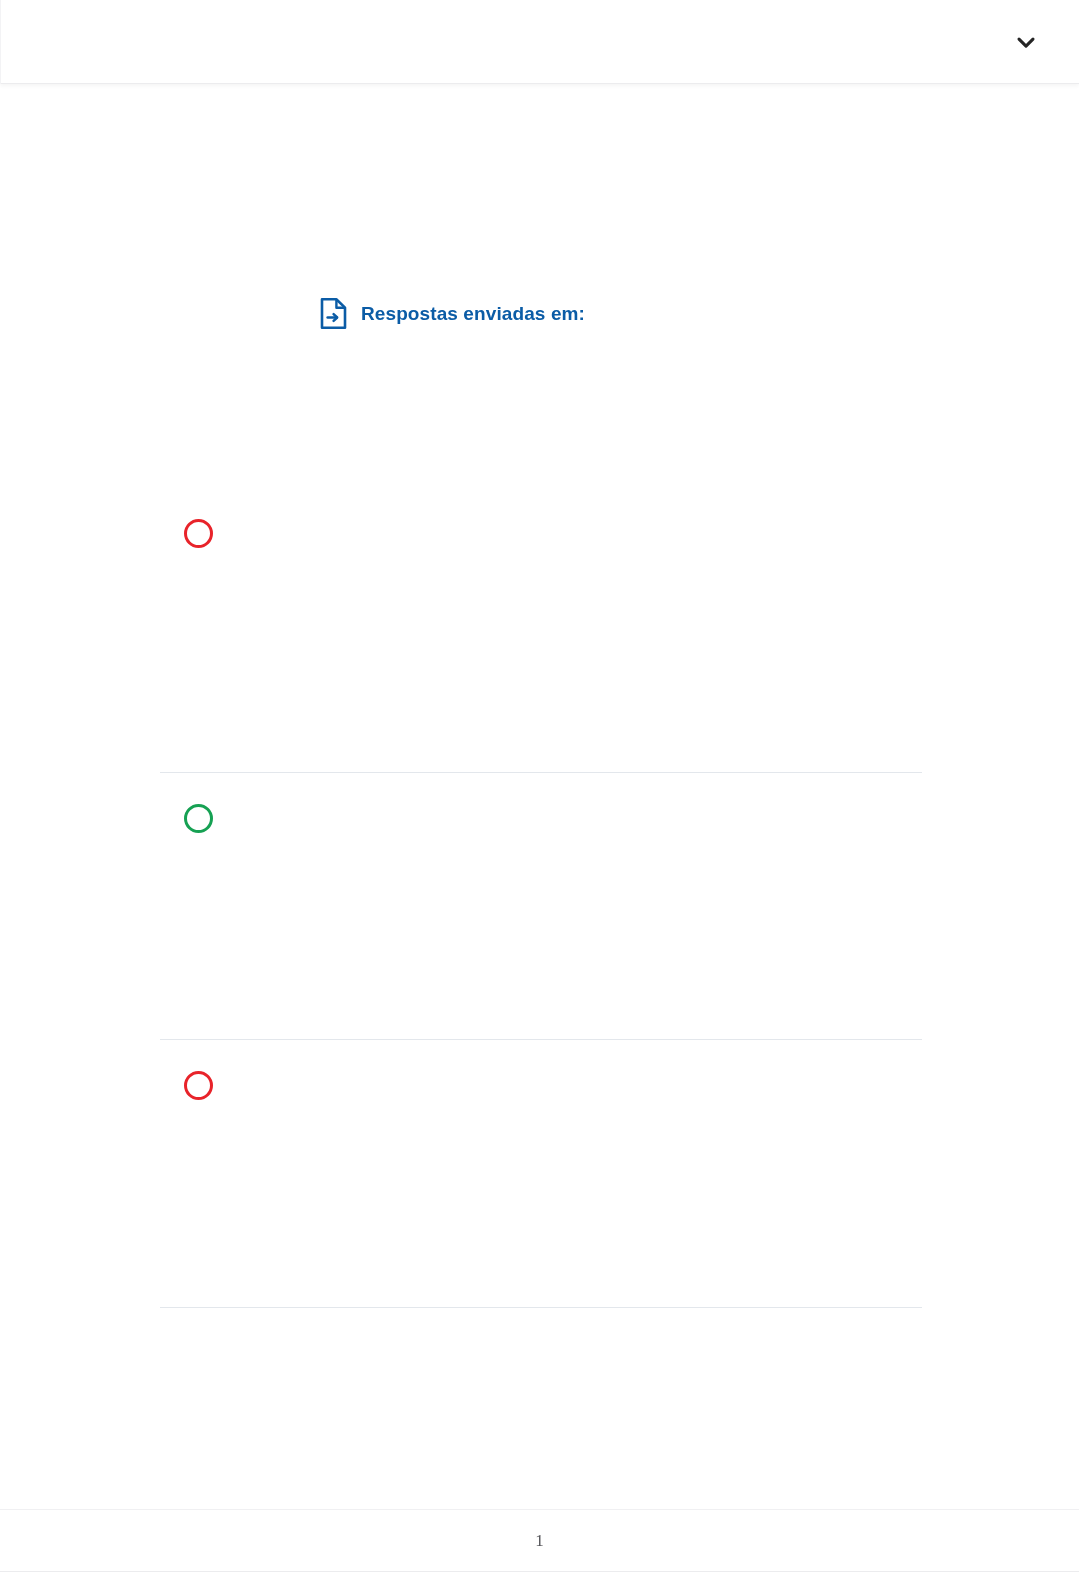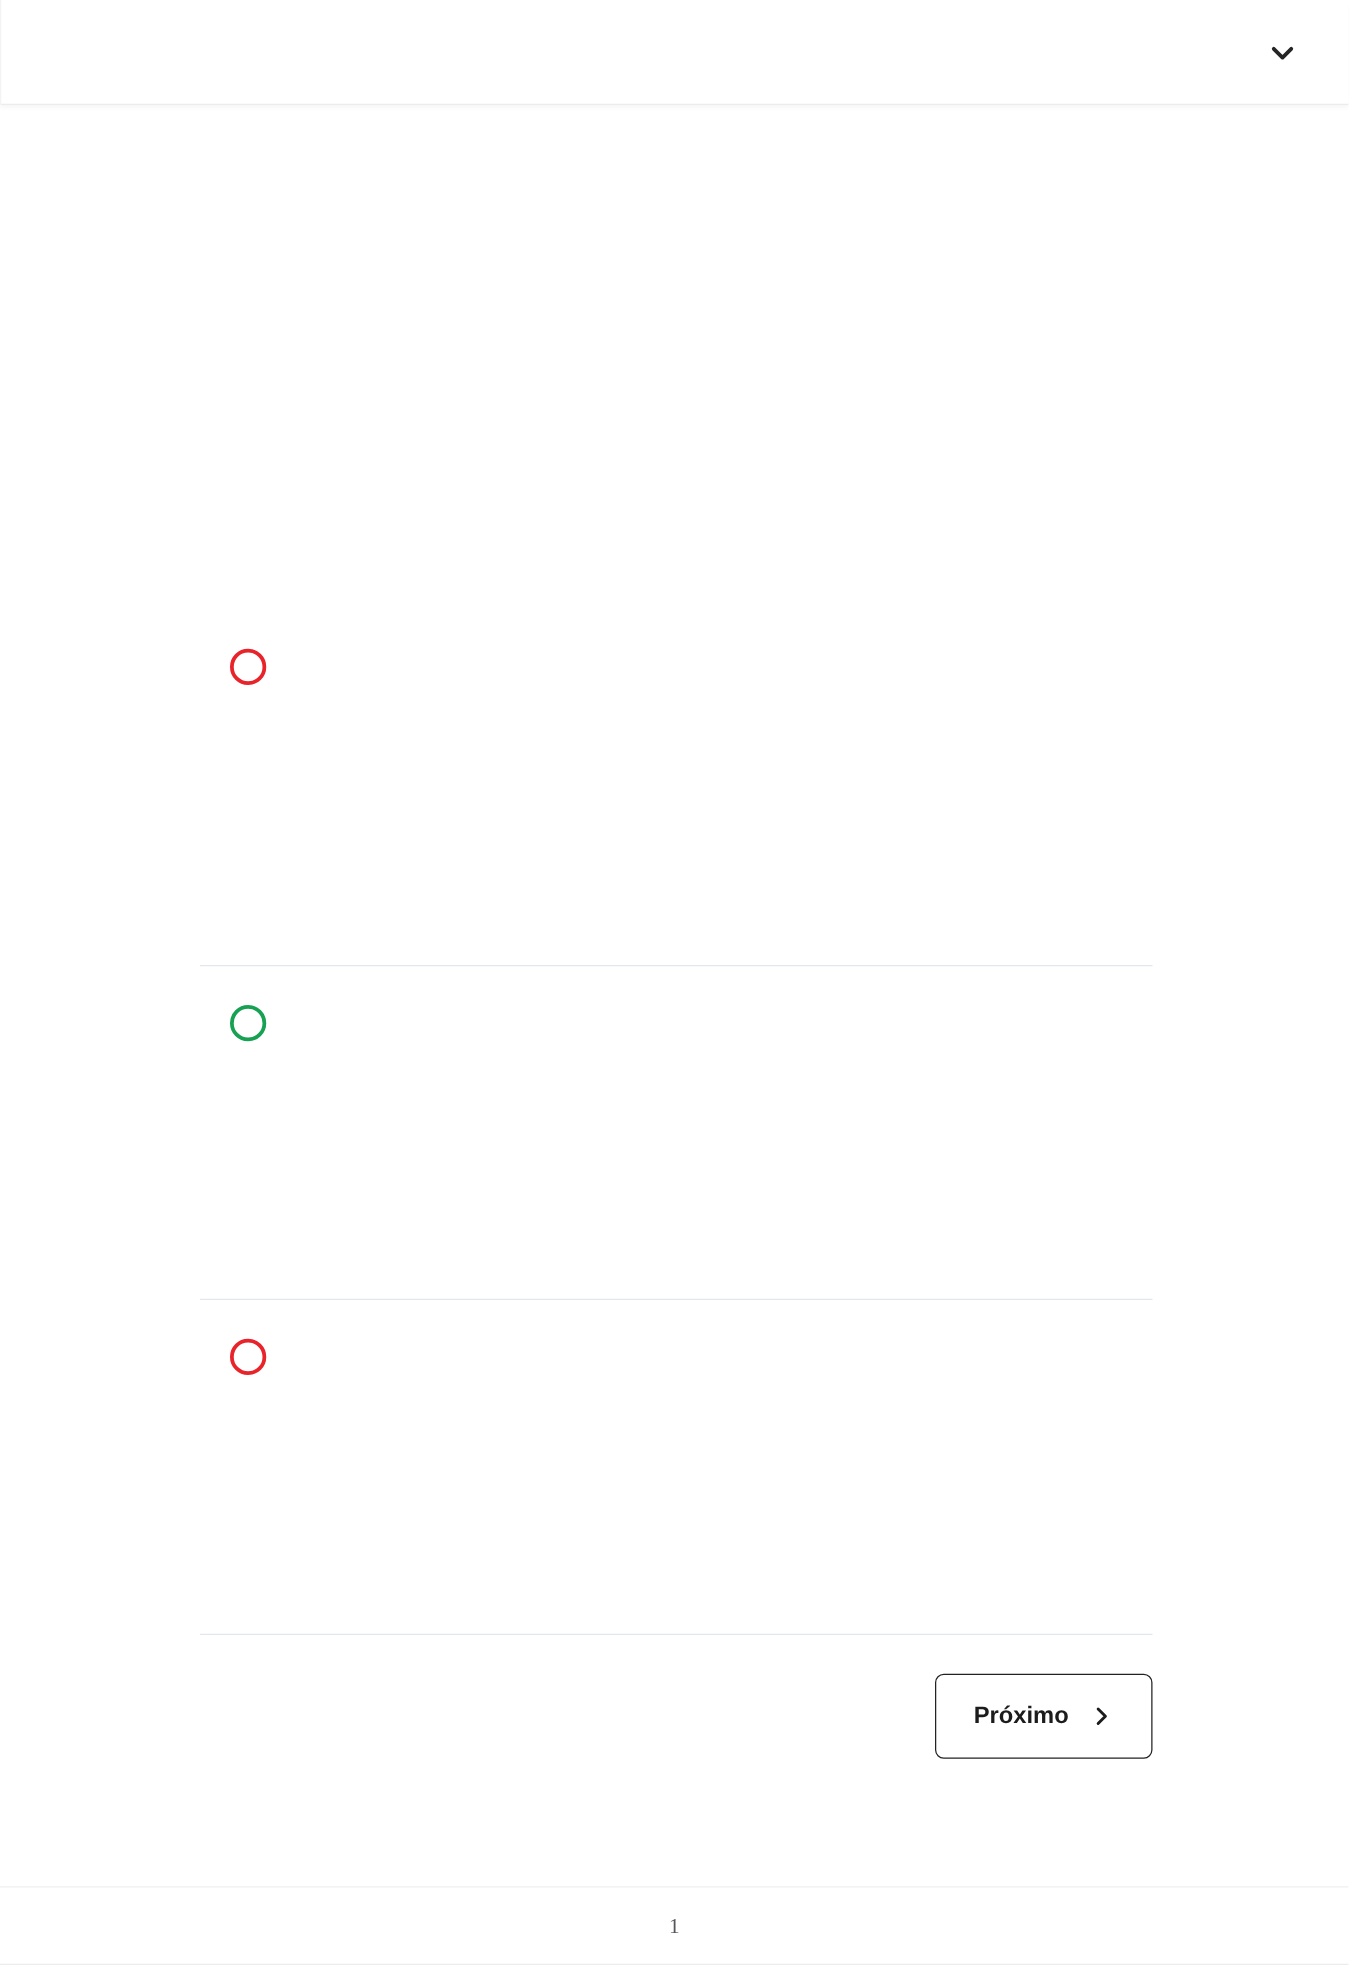--- a/index.html
+++ b/index.html
@@ -195,50 +195,51 @@
       <span>
         <svg width="28" height="28" viewBox="0 0 24 24" fill="none" stroke="#252525" stroke-width="2.6" stroke-linecap="round" stroke-linejoin="round">
           <polyline points="6 9.5 12 15.5 18 9.5"></polyline>
         </svg>
       </span>
     </button>
   </div>
 
   <div class="content">
 
+    <div class="submitted-row">
+      <span>
+        <svg class="doc-arrow-icon" viewBox="0 0 27 33" fill="none">
+          <path d="M2 2.2h14.3L25 10.6v20.2H2V2.2z" stroke="#0b5ca6" stroke-width="2.6" stroke-linejoin="round" fill="#ffffff"></path>
+          <path d="M16.4 2.4v8.4H24.8" stroke="#0b5ca6" stroke-width="2.4" stroke-linejoin="round"></path>
+          <path d="M7.6 20.5h9.1" stroke="#0b5ca6" stroke-width="2.5" stroke-linecap="round"></path>
+          <path d="M13.6 17.2l3.6 3.3-3.6 3.3" stroke="#0b5ca6" stroke-width="2.5" stroke-linecap="round" stroke-linejoin="round" fill="none"></path>
+        </svg>
+      </span>
+      <span class="submitted-label">Respostas enviadas em:</span>
+    </div>
 
 
     <div class="option-row opt-0">
       <span class="radio-mark"></span>
       <span class="option-label"></span>
     </div>
     <div class="divider d-0"></div>
 
     <div class="option-row opt-1">
       <span class="radio-mark correct"></span>
       <span class="option-label"></span>
     </div>
     <div class="divider d-1"></div>
 
     <div class="option-row opt-2">
       <span class="radio-mark"></span>
       <span class="option-label"></span>
     </div>
     <div class="divider d-2"></div>
 
-    <div class="next-row">
-      <button class="next-button">
-        <span class="next-button-label">Próximo</span>
-        <span>
-          <svg class="chevron-right-icon" width="20" height="20" viewBox="0 0 24 24" fill="none" stroke="#1c1c1c" stroke-width="2.8" stroke-linecap="round" stroke-linejoin="round">
-            <polyline points="9 5 16 12 9 19"></polyline>
-          </svg>
-        </span>
-      </button>
-    </div>
 
   </div>
 
   <div class="footer">
     <span class="page-number">1</span>
   </div>
 
 </div>
 
 </body></html>

